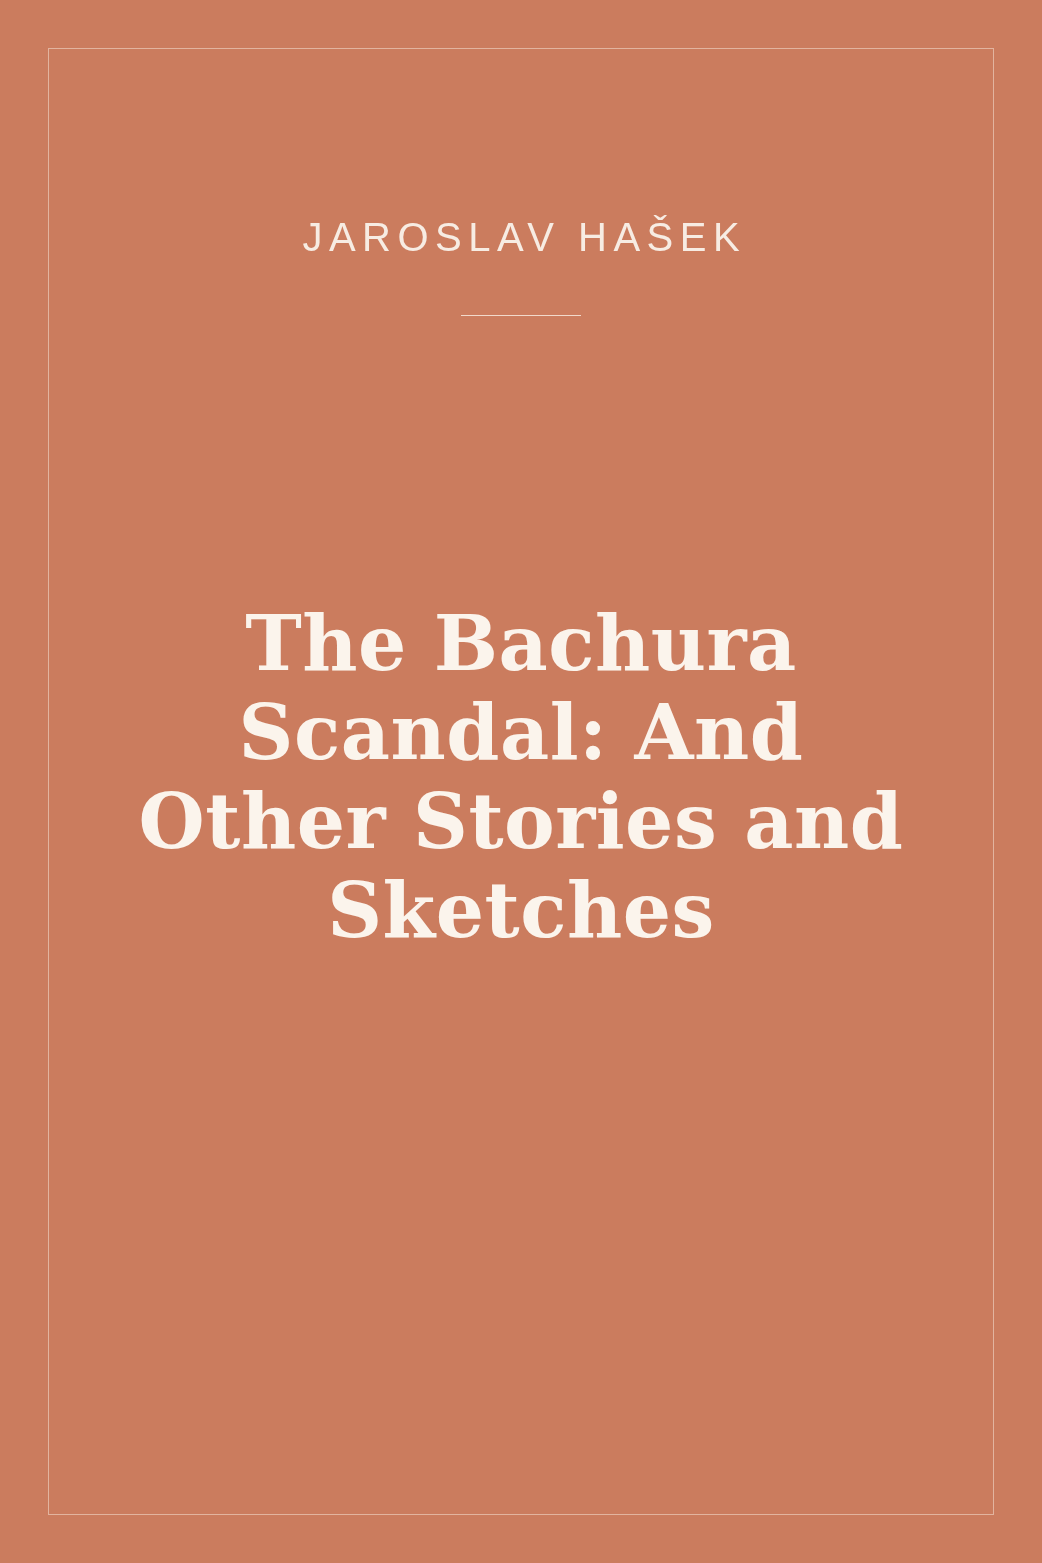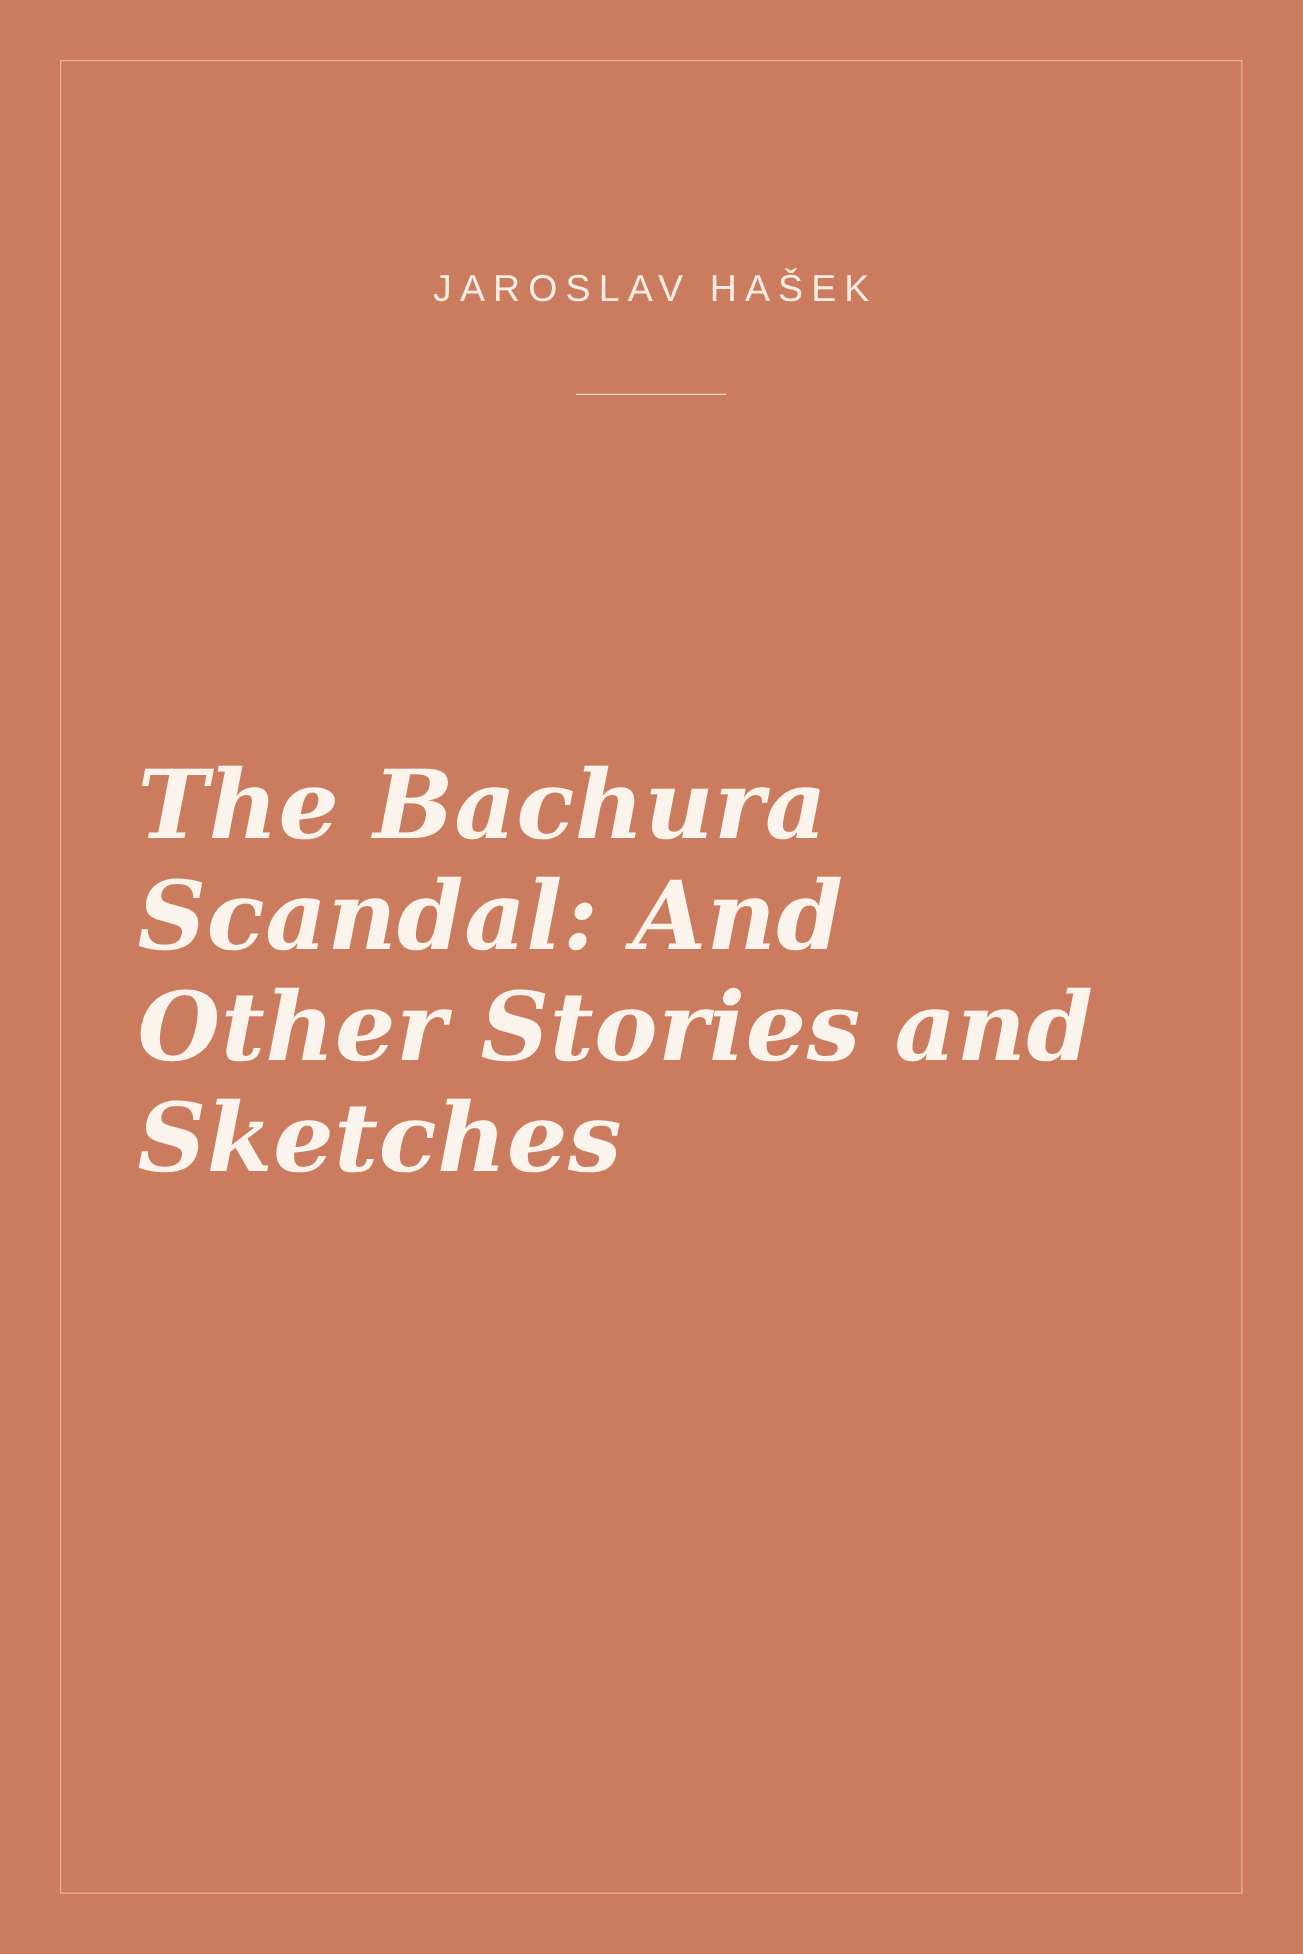--- a/index.html
+++ b/index.html
@@ -30,42 +30,41 @@
     box-sizing: border-box;
   }
   .author {
     position: absolute;
     left: 0;
     right: 0;
     top: 215px;
     text-align: center;
     color: #f7ece3;
     font-family: "Liberation Sans", sans-serif;
-    font-size: 30px;
+    font-size: 40px;
     font-weight: 400;
     letter-spacing: 6.5px;
     text-indent: 6.5px;
   }
   .divider {
     position: absolute;
     left: 50%;
     top: 315px;
     width: 120px;
     margin-left: -60px;
     border-top: 1px solid rgba(255, 248, 240, 0.75);
   }
   .title {
     position: absolute;
     left: 110px;
     right: 110px;
     top: 600px;
-    text-align: left;
+    text-align: center;
     color: #fbf4ec;
     font-family: "DejaVu Serif", serif;
-    font-style: italic;
     font-weight: 700;
     font-size: 76px;
     line-height: 1.17;
     letter-spacing: 0.5px;
   }
   .year {
     position: absolute;
     left: 0;
     right: 0;
     bottom: 105px;

